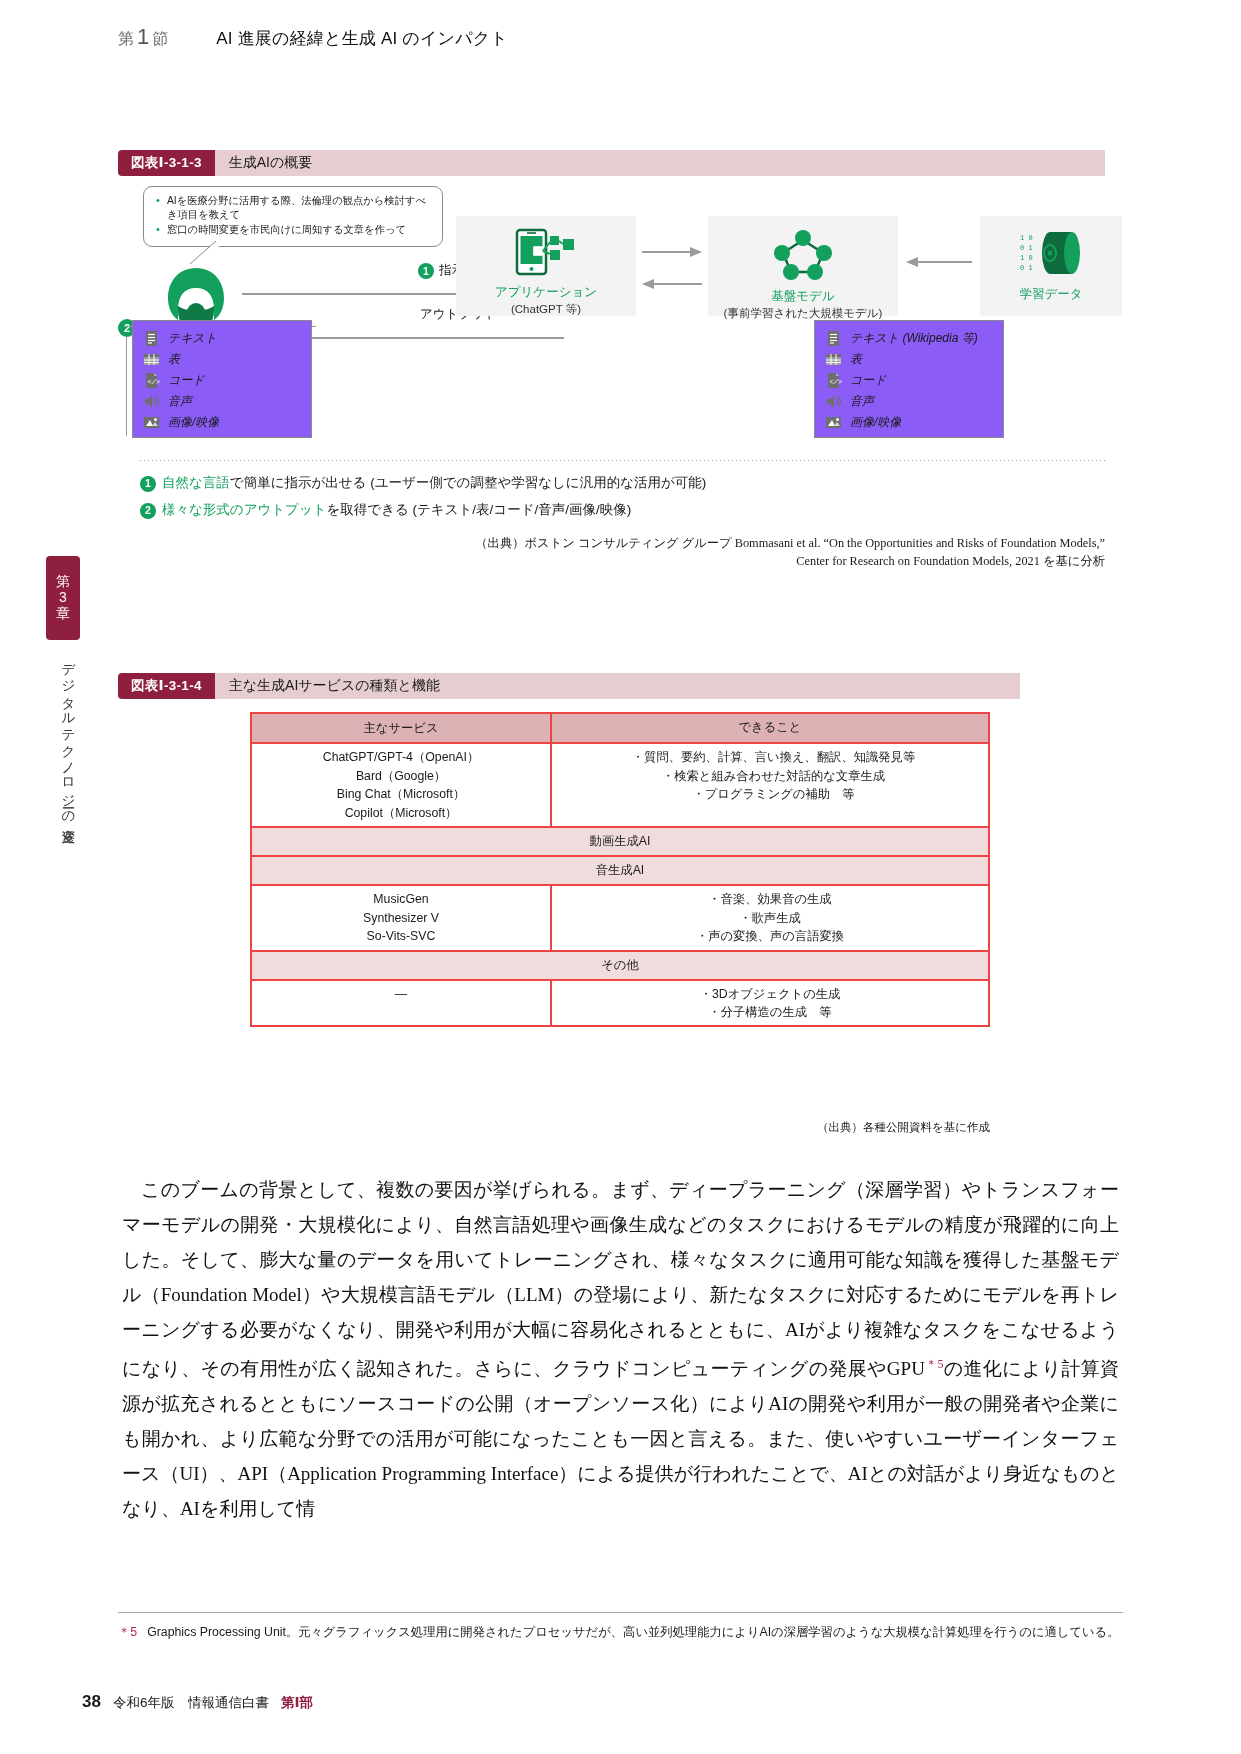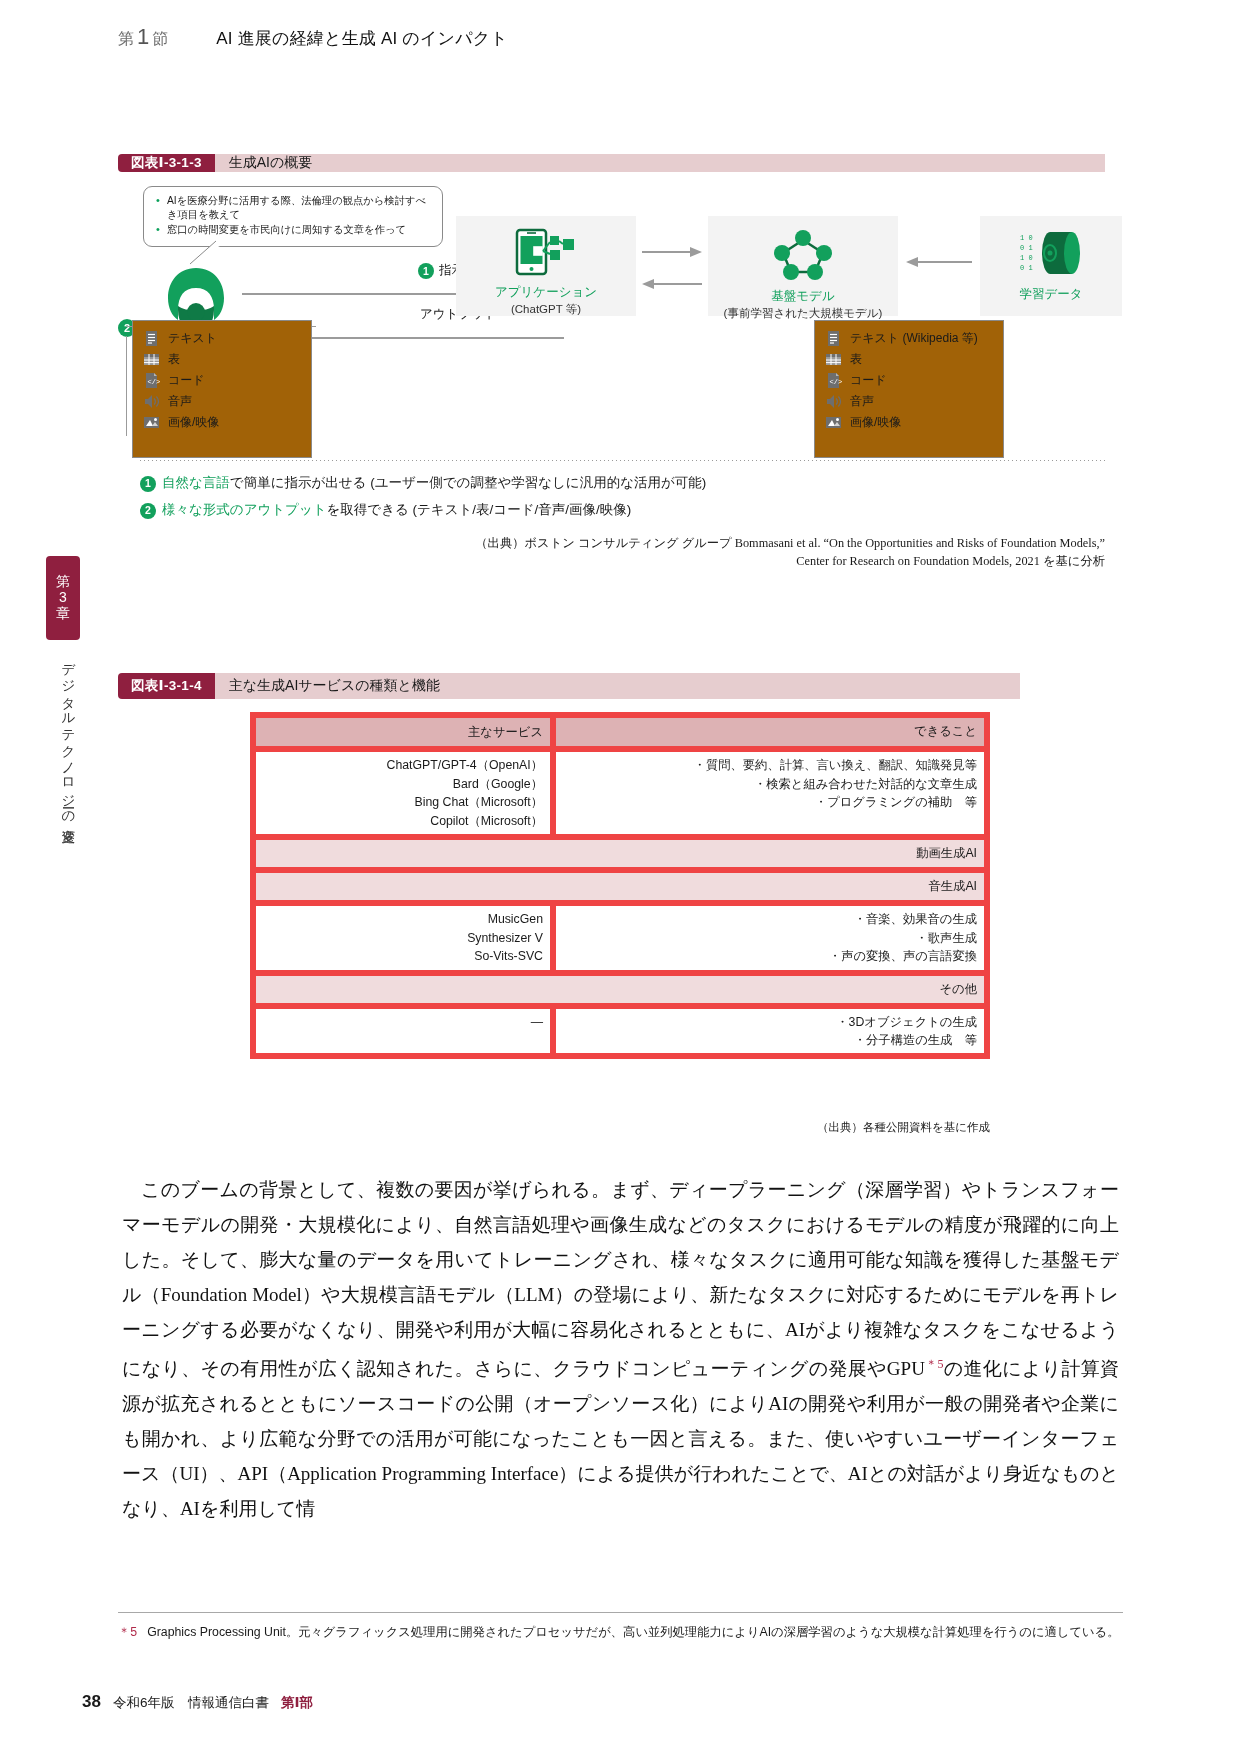--- a/index.html
+++ b/index.html
@@ -78,43 +78,44 @@
   }
 
   .gbox {
     position: absolute; background: #f3f3f3; display: flex; flex-direction: column;
     align-items: center; justify-content: flex-start; padding-top: 12px;
   }
   .gbox .gtitle { color: #12a05c; font-size: 12.5px; font-weight: 400; margin-top: 4px; }
   .gbox .gsub { color: #333; font-size: 11.5px; margin-top: 1px; }
 
   .listbox {
-    position: absolute; border: 1px solid #8a8a8a; background: #a16207;
-    padding: 7px 10px 24px 10px;
+    position: absolute; border: 1px solid #8a8a8a; background: #8b5cf6;
+    padding: 7px 10px 4px 10px;
+    font-style: italic;
   }
   .listbox .row { display: flex; align-items: center; gap: 8px; height: 21px; font-size: 12px; color: #1a1a1a; }
   .ic { width: 17px; height: 17px; flex: 0 0 17px; display: block; }
 
   .dotted-sep { position: absolute; left: 140px; top: 460px; width: 965px; height: 1px;
      background-image: linear-gradient(to right, #9a9a9a 1px, transparent 1px);
      background-size: 4px 1px; }
 
   
   .notes { position: absolute; left: 140px; top: 474px; width: 960px; }
   .note-line { display: flex; align-items: flex-start; gap: 6px; font-size: 13.5px; margin-bottom: 9px; line-height: 1.3; }
   .note-line .nb { margin-top: 2px; }
   .note-hl { color: #12a05c; }
   .note-rest { color: #1a1a1a; }
   .source-1 { position: absolute; left: 140px; top: 534px; width: 965px; text-align: right;
     font-family: "Liberation Serif", "DejaVu Serif", serif; font-size: 12.3px; color: #1a1a1a; line-height: 1.5; }
 
   
   .tbl { position: absolute; left: 250px; top: 712px; width: 740px; border-collapse: collapse;
      font-size: 12.3px; color: #1a1a1a; }
-  .tbl td, .tbl th { border: 6px solid #ef4444; padding: 4px 7px; vertical-align: top; text-align: right; font-weight: normal; }
+  .tbl td, .tbl th { border: 2px solid #ef4444; padding: 4px 7px; vertical-align: top; text-align: center; font-weight: normal; }
   .tbl .hdr td { background: #ddb2b4; font-size: 12.3px; padding: 5px 7px; }
   .tbl .grp td { background: #f0dcdd; padding: 5px 7px; }
   .tbl .svc { width: 300px; line-height: 1.5; }
   .tbl .cap { line-height: 1.5; }
   .source-2 { position: absolute; left: 250px; top: 1120px; width: 740px; text-align: right;
     font-size: 11.5px; color: #1a1a1a; }
 
   
   .bodytext {
     position: absolute; left: 118px; top: 1168px; width: 1005px;
@@ -160,21 +161,21 @@
   <span class="sec-title">AI 進展の経緯と生成 AI のインパクト</span>
 </div>
 
 <div class="chap-tab">
   <span>第</span>
   <span>3</span>
   <span>章</span>
 </div>
 <div class="chap-side">デジタルテクノロジーの変遷</div>
 
-<div class="fig-head" style="left:118px; top:150px; width:987px;align-items:center;">
+<div class="fig-head" style="left:118px; top:150px; width:987px;">
   <div class="badge">図表Ⅰ-3-1-3</div>
   <div class="bar">生成AIの概要</div>
 </div>
 
 <div class="diagram">
 
   <div class="bubble">
     <ul>
       <li>AIを医療分野に活用する際、法倫理の観点から検討すべき項目を教えて</li>
       <li>窓口の時間変更を市民向けに周知する文章を作って</li>

